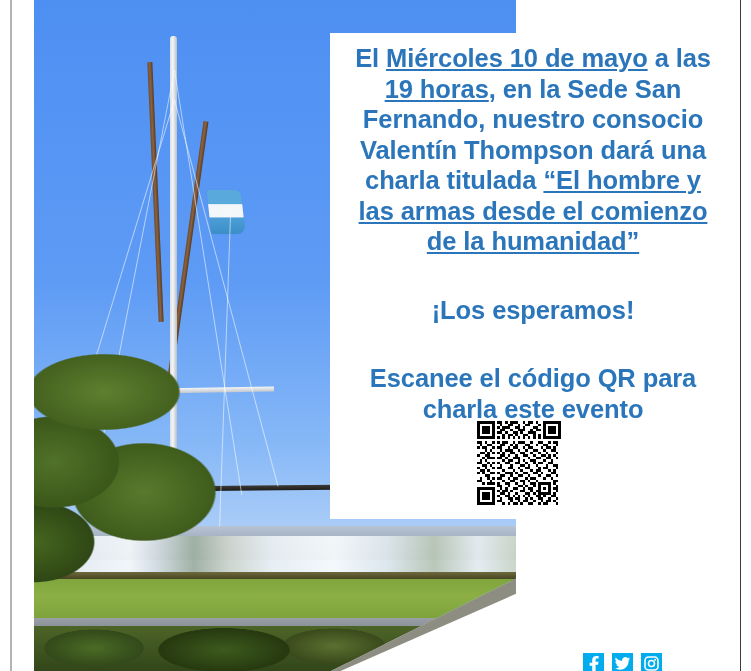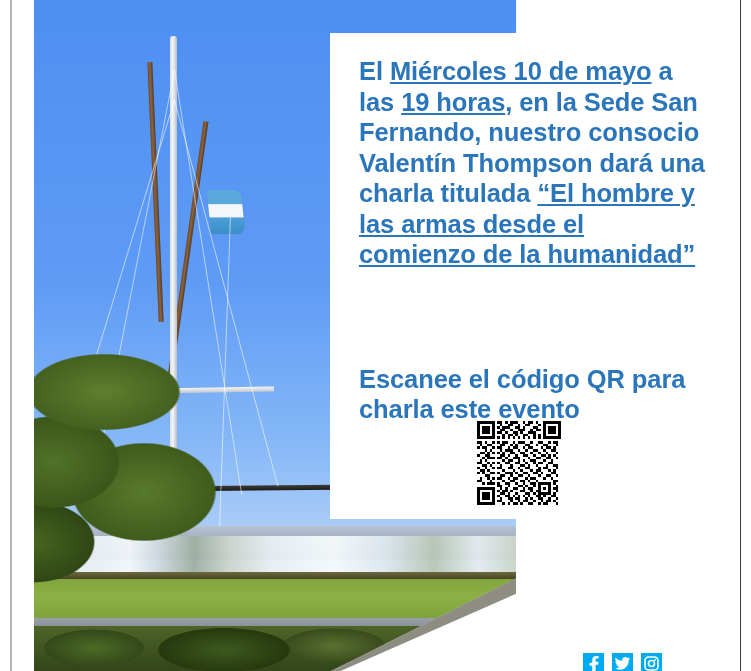--- a/index.html
+++ b/index.html
@@ -214,21 +214,21 @@
     position: absolute;
     left: 12px;
     top: 6px;
     width: 382px;
     color: #2b76bb;
     font-size: 25.5px;
     line-height: 30.5px;
     font-weight: 600;
     letter-spacing: -0.1px;
   }
-  .copy p { margin: 17px; }
+  .copy p { margin: 4px; text-align: center; }
   .copy .gap { height: 30px; }
   .copy b { font-weight: 700; }
   .copy .u { text-decoration: underline; text-underline-offset: 2px; }
 
   .qr-wrap {
     position: absolute;
     left: 144px;
     top: 385px;
     width: 84px;
     height: 84px;
@@ -292,20 +292,21 @@
 
   <div class="panel-right-fill"></div>
 
   <div class="panel">
 
     <div class="copy">
       <p><span>El </span><b class="u">Miércoles 10 de mayo</b><span> a las </span><b class="u">19 horas</b><span>, en la Sede San Fernando, nuestro consocio Valentín Thompson dará una charla titulada </span><span class="u">“El hombre y las armas desde el comienzo de la humanidad”</span></p>
 
       <div class="gap"></div>
 
+      <p>¡Los esperamos!</p>
 
       <div class="gap"></div>
 
       <p>Escanee el código QR para charla este evento</p>
     </div>
 
     <div class="qr-wrap">
       <svg class="qr" viewBox="0 0 33 33" shape-rendering="crispEdges">
         <rect width="33" height="33" fill="#ffffff"></rect>
         <g fill="#000000">

